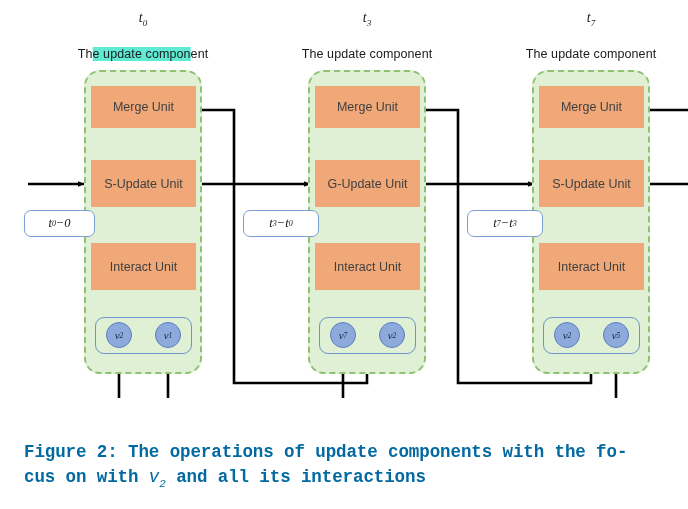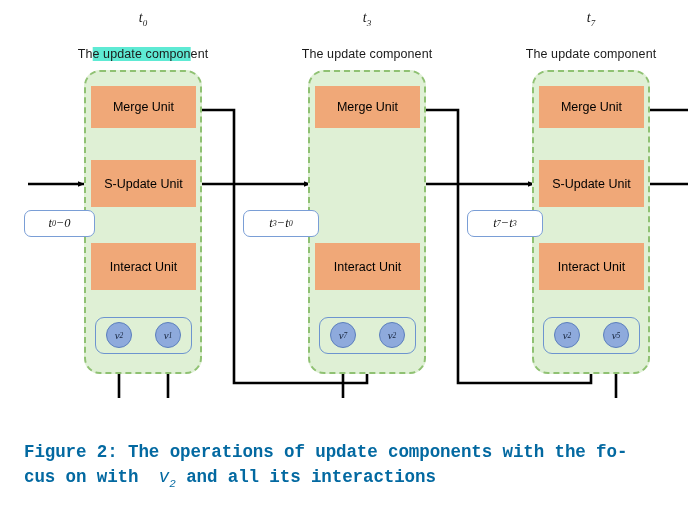--- a/index.html
+++ b/index.html
@@ -77,21 +77,21 @@
 
   
   .unit-box {
     position: absolute;
     box-sizing: border-box;
     background: #f0a878;
     display: flex;
     align-items: center;
     justify-content: center;
     font-size: 12.5px;
-    color: #000000;
+    color: #404040;
     white-space: nowrap;
   }
 
   
   .interaction-box {
     position: absolute;
     box-sizing: border-box;
     background: transparent;
     border: 1px solid #6d94cf;
     border-radius: 9px;
@@ -146,21 +146,20 @@
     font-family: Liberation Mono, monospace;
     font-weight: bold;
     font-size: 17.5px;
     line-height: 25px;
     color: #0369a1;
     letter-spacing: -0.1px;
   }
   #caption .var {
     font-style: italic;
     font-weight: normal;
-    margin-left: 10px;
   }
   #caption .var sub { font-size: 11px; }
 </style>
 </head>
 <body>
 
 <div id="figure-root">
 
   <div id="diagram">
 
@@ -246,20 +245,21 @@
     </div>
 
     <div class="time-tick" style="left:351px; top:10px;">
       <span>t</span><sub>3</sub>
     </div>
     <div class="col-caption" style="left:351px; top:47px;">
       <span>The update component</span><span class="sel"></span><span></span>
     </div>
     <div class="component-box" style="left:292px; top:70px; width:118px; height:304px;"></div>
     <div class="unit-box" style="left:299px; top:86px; width:105px; height:42px;">Merge Unit</div>
+    <div class="unit-box" style="left:299px; top:160px; width:105px; height:47px;">G-Update Unit</div>
     <div class="unit-box" style="left:299px; top:243px; width:105px; height:47px;">Interact Unit</div>
     <div class="interaction-box" style="left:303px; top:317px; width:97px; height:37px;"></div>
     <div class="node-circle" style="left:314px; top:322px;">
       <span>v</span>
         <sub>7</sub>
     </div>
     <div class="node-circle" style="left:363px; top:322px;">
       <span>v</span>
         <sub>2</sub>
     </div>

